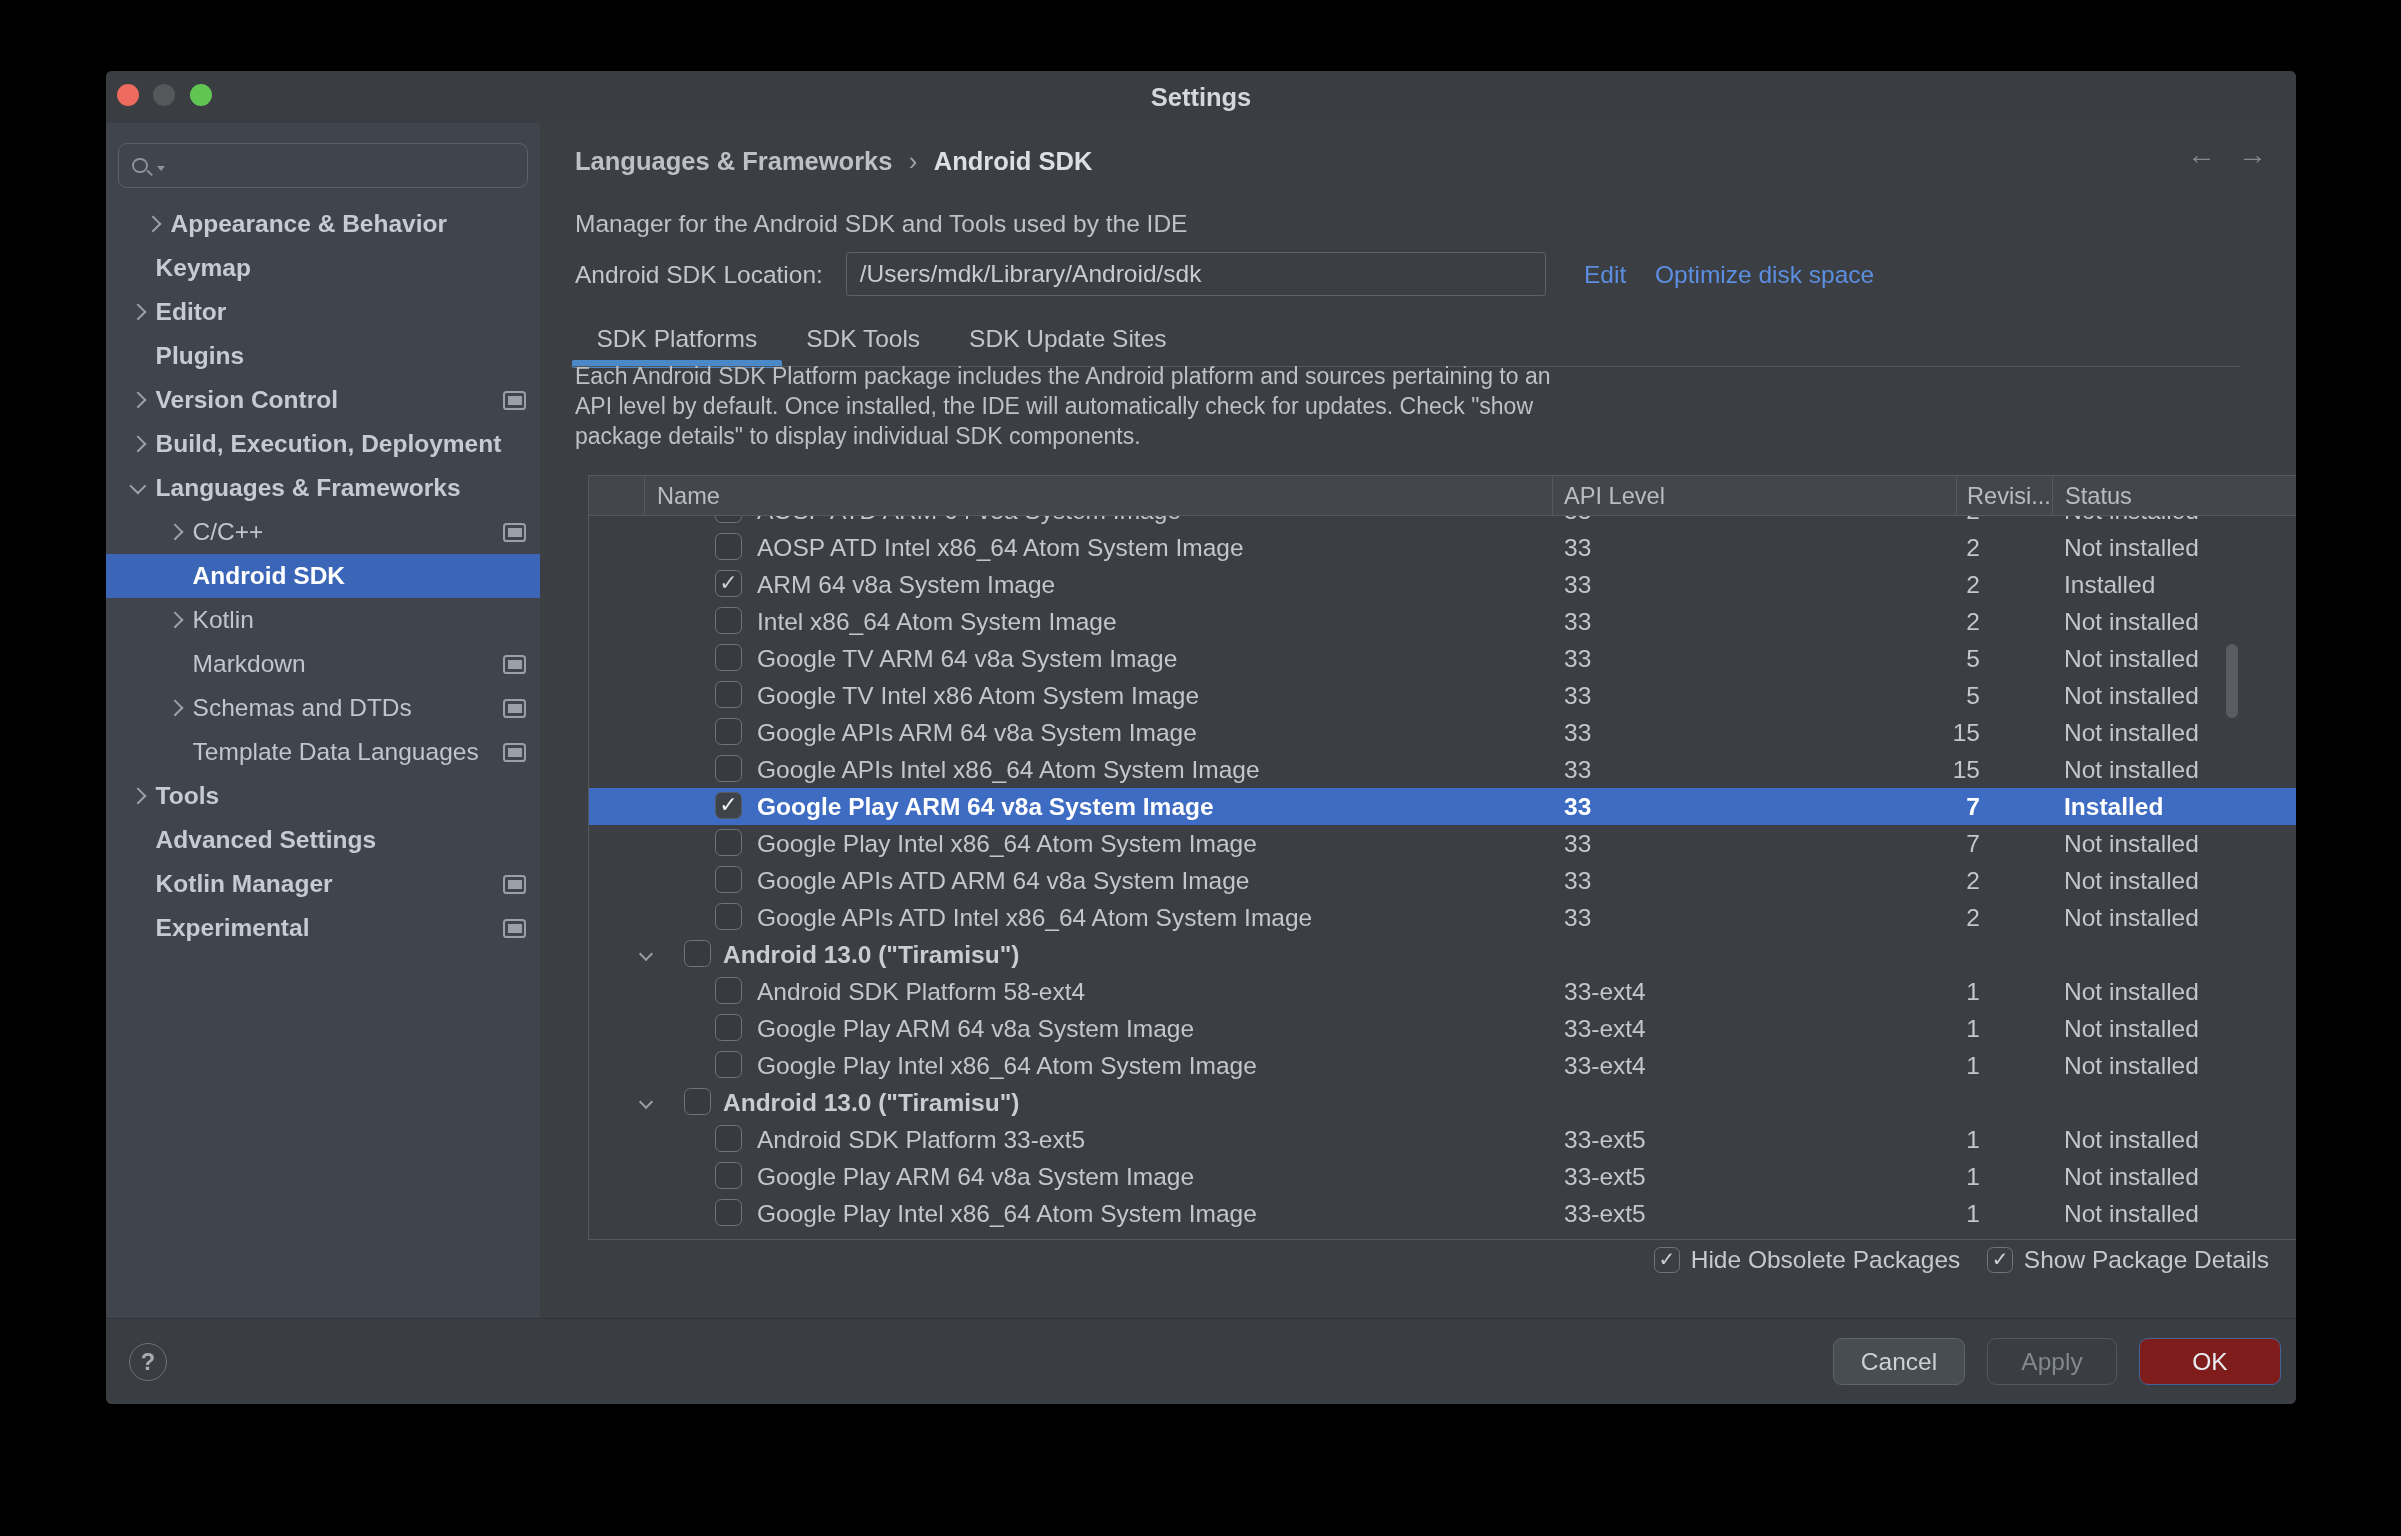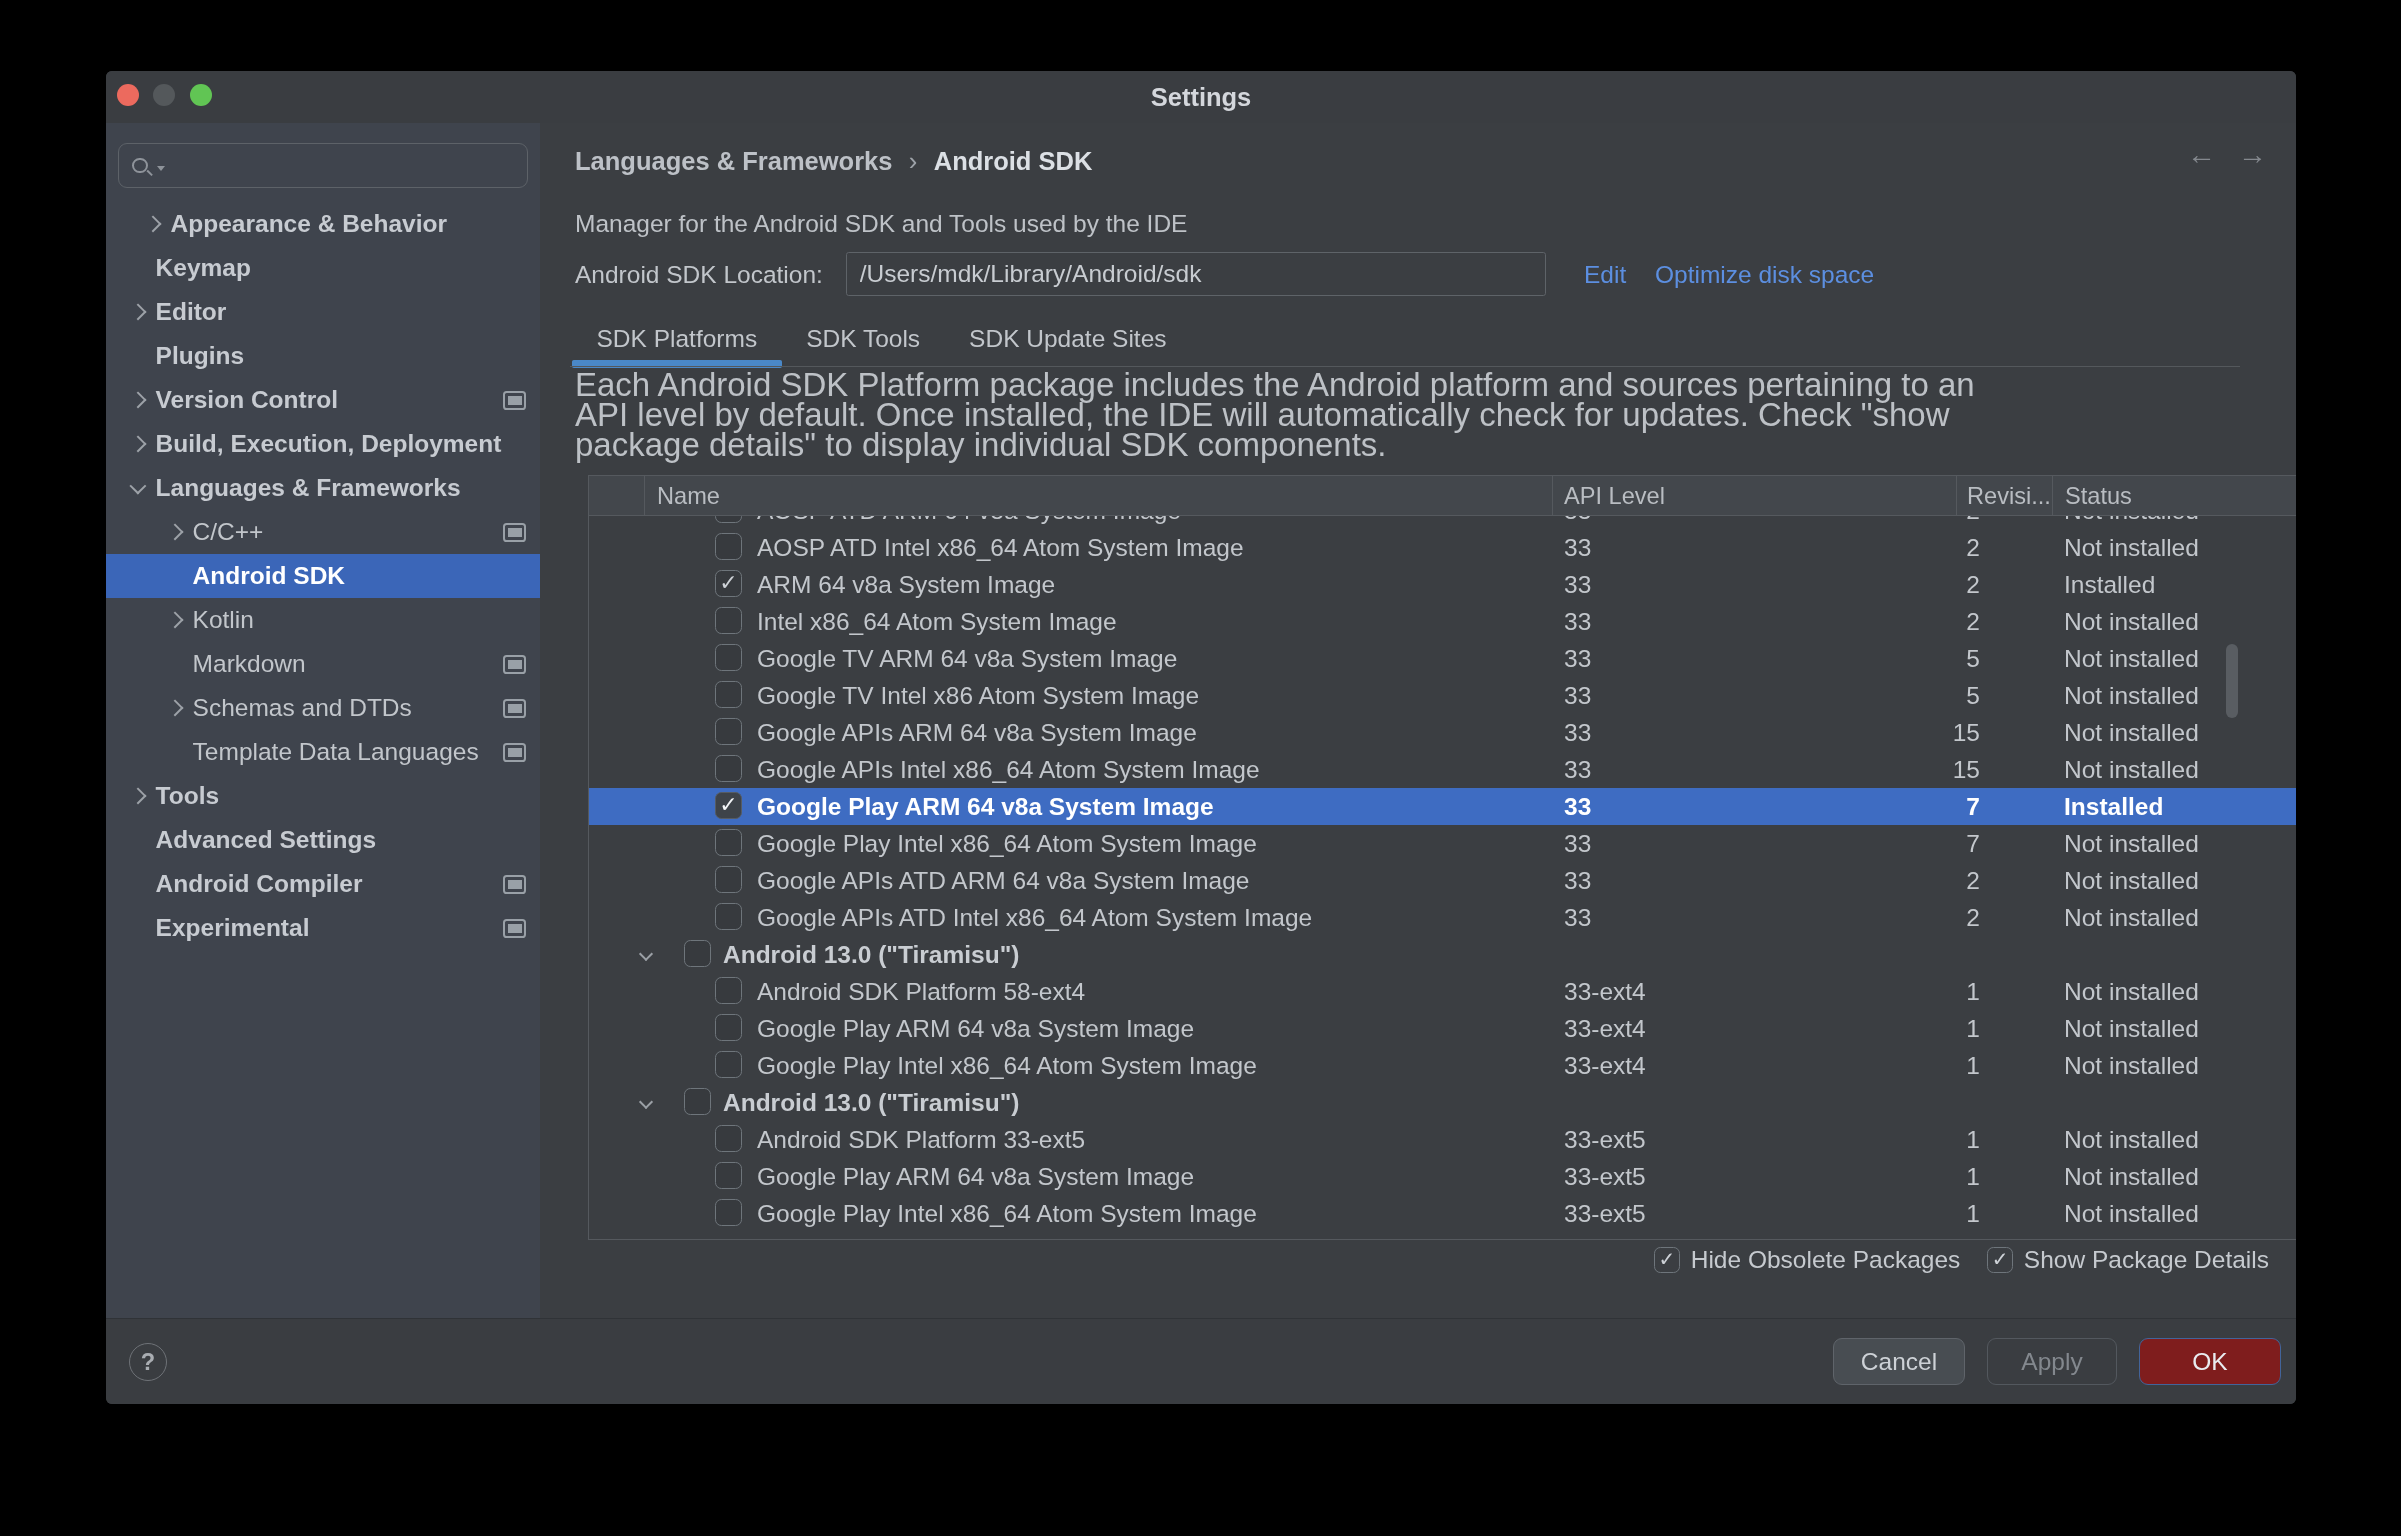--- a/index.html
+++ b/index.html
@@ -50,21 +50,21 @@
   .loc-input { position:absolute; left:306px; top:129px; width:700px; height:44px;
                background:transparent; border:1.8px solid #5E6368; border-radius:2.7px;
                color:#C8CCD1; font-size:24.5px; padding:0 12.7px;
                font-family:"Liberation Sans", sans-serif; outline:none; }
   .link { position:absolute; top:138px; font-size:24.5px; color:#5C8FE1; cursor:pointer; }
   .tabs { position:absolute; left:32px; top:193px; display:flex; }
   .tab { padding:9px 24.5px 14.5px; font-size:24.5px; color:#C2C6CB; position:relative; }
   .tab.active::after { content:""; position:absolute; left:0; right:0; bottom:0; height:7.3px;
                        background:#4A88C8; border-radius:1.8px; }
   .tabline { position:absolute; left:30px; width:1670px; top:243px; height:0.9px; background:#54585C; }
-  .desc { position:absolute; left:35px; top:247px; font-size:33px; line-height:30px; color:#BDC1C6; }
+  .desc { position:absolute; left:35px; top:238px; font-size:23px; line-height:30px; color:#BDC1C6; }
   
   .table { position:absolute; left:48px; top:352px; width:1961px; height:765px;
            border:0.9px solid #55595E; overflow:hidden; }
   .thead { position:relative; height:40px; background:#43474C; border-bottom:0.9px solid #55595E; }
   .th { position:absolute; top:0; height:40px; line-height:40px; font-size:23.6px; color:#B9BDC2; }
   .vsep { position:absolute; top:0; bottom:0; width:0.9px; background:#55595E; }
   .trow { position:relative; height:37px; font-size:24.5px; color:#C3C7CC; }
   .trow.sel { background:#3E6CC2; color:#FFFFFF; }
   .trow.sel .cell { font-weight:bold; }
   .trow.group .name { font-weight:bold; color:#C9CDD2; }
@@ -182,21 +182,21 @@
           <span class="chev r"></span>
           <span style="width: 11.8px; flex: 0 0 auto;"></span>
           <span class="lbl b">Tools</span>
         </div>
         <div class="side-row" style="padding-left: 26px;">
           <span style="width: 23.6px; flex: 0 0 auto;"></span>
           <span class="lbl b">Advanced Settings</span>
         </div>
         <div class="side-row" style="padding-left: 26px;">
           <span style="width: 23.6px; flex: 0 0 auto;"></span>
-          <span class="lbl b">Android Compiler</span>
+          <span class="lbl b">Kotlin Manager</span>
           <span class="badge"></span>
         </div>
         <div class="side-row" style="padding-left: 26px;">
           <span style="width: 23.6px; flex: 0 0 auto;"></span>
           <span class="lbl b">Experimental</span>
           <span class="badge"></span>
         </div>
       </div>
   </aside>
 

